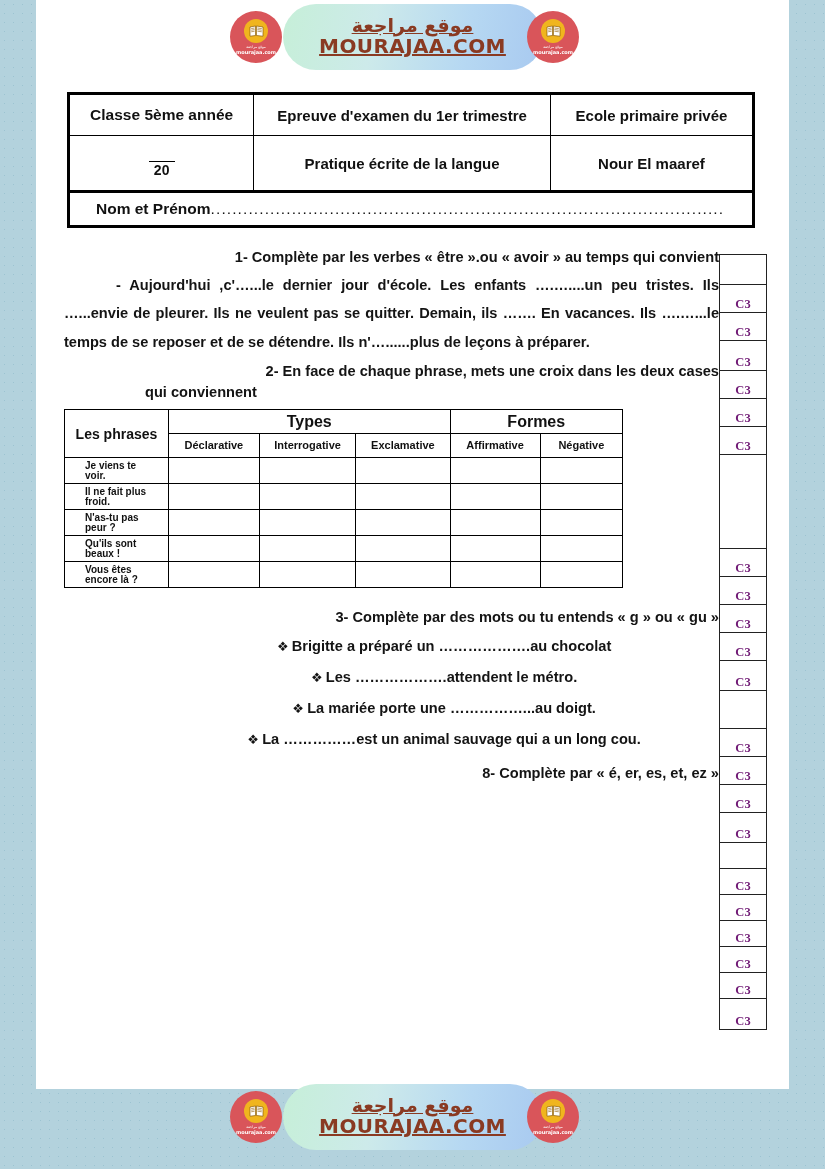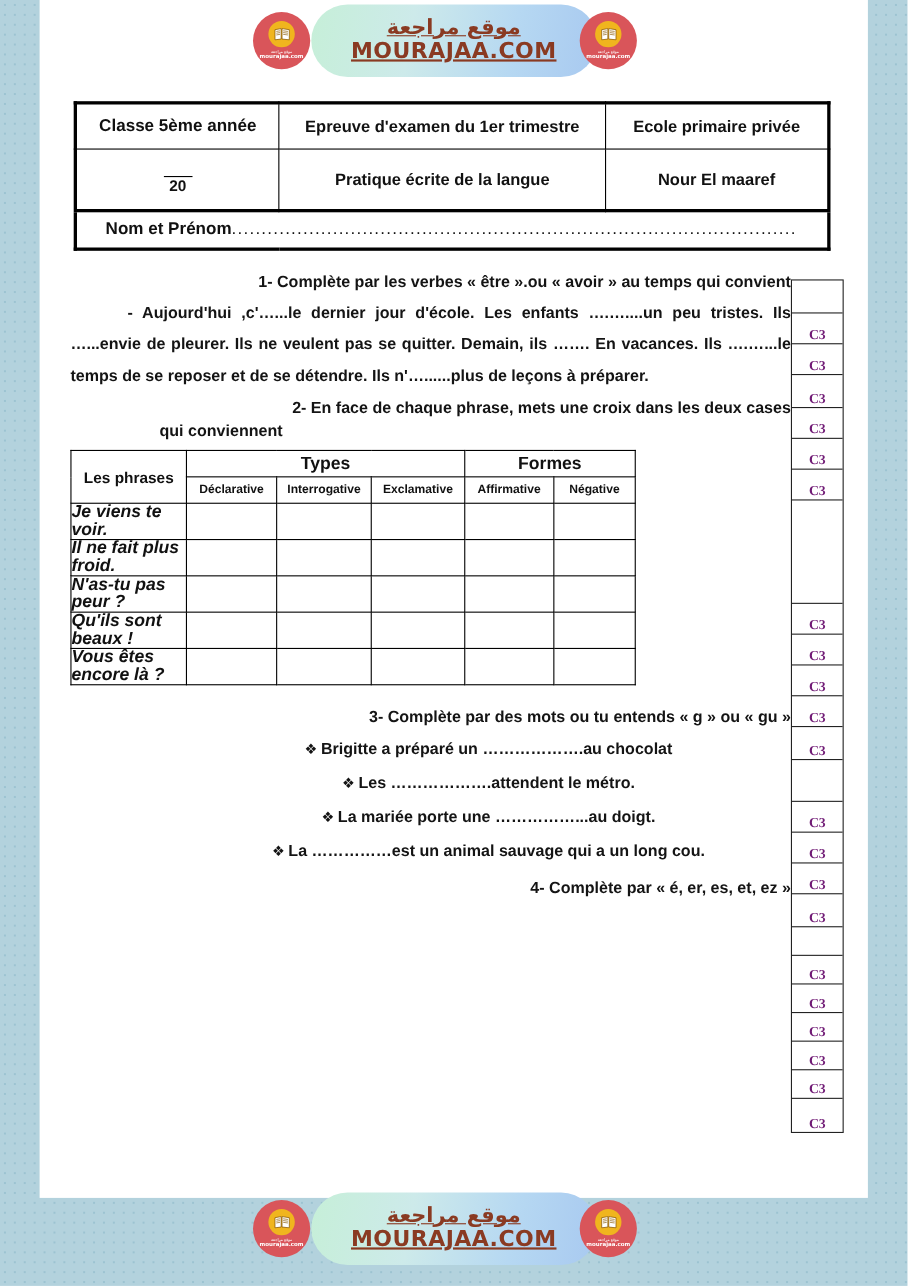--- a/index.html
+++ b/index.html
@@ -226,21 +226,21 @@
     padding: 0;
     font-weight: 700;
   }
   .lines4 li { line-height: 2.1; }
   .lines4 li.ind  { margin-left: 33px; }
   .lines4 li.ind2 { margin-left: 45px; }
 
   
   .ph-table {
     border-collapse: collapse;
-    width: 514px;
+    width: 559px;
     margin: 10px 0 0 0;
     font-family: "Liberation Sans", sans-serif;
   }
   .ph-table th, .ph-table td {
     border: 1.4px solid #000;
     color: #111;
   }
   .ph-table thead th {
     font-weight: 700;
     font-size: 16px;
@@ -248,24 +248,23 @@
     height: 23px;
     padding: 0 3px;
   }
   .ph-table th.c-phr {
     width: 160px;
     font-size: 14px;
   }
   .ph-table th.sub { height: 23px; font-size: 11px; }
   .ph-table tbody td {
     height: 25px;
-    font-size: 16px;
-    font-weight: 700;
-    padding: 0 0;
-    font-style: italic;
+    font-size: 10px;
+    font-weight: 700;
+    padding: 0 20px;
   }
   .ph-table tbody td.mark { width: 103px; }
 
   
   .c3-strip {
     position: absolute;
     left: 719px;
     top: 254px;
     width: 48px;
     border: 1.5px solid #222;
@@ -427,21 +426,21 @@
     <div class="ex-title">3- Complète par des mots ou tu entends « g » ou « gu »</div>
     <ul class="bullets">
       <li><span class="bul">❖</span><span>Brigitte a préparé un ……………….au chocolat</span></li>
       <li><span class="bul">❖</span><span>Les ……………….attendent le métro.</span></li>
       <li><span class="bul">❖</span><span>La mariée porte une ……………...au doigt.</span></li>
       <li><span class="bul">❖</span><span>La ……………est un animal sauvage qui a un long cou.</span></li>
     </ul>
   </div>
 
   <div style="margin-top:12px;">
-    <div class="ex-title" style="margin-left:28px;">4- Complète par « é, er, es, et, ez »</div>
+    <div class="ex-title" style="margin-left:28px;">8- Complète par « é, er, es, et, ez »</div>
   </div>
 
 </div>
 
 <div class="c3-strip">
     <div class="c3-cell blank" style="height: 30px;"></div>
     <div class="c3-cell" style="height: 28px;">C3</div>
     <div class="c3-cell" style="height: 28px;">C3</div>
     <div class="c3-cell" style="height: 30px;">C3</div>
     <div class="c3-cell" style="height: 28px;">C3</div>

